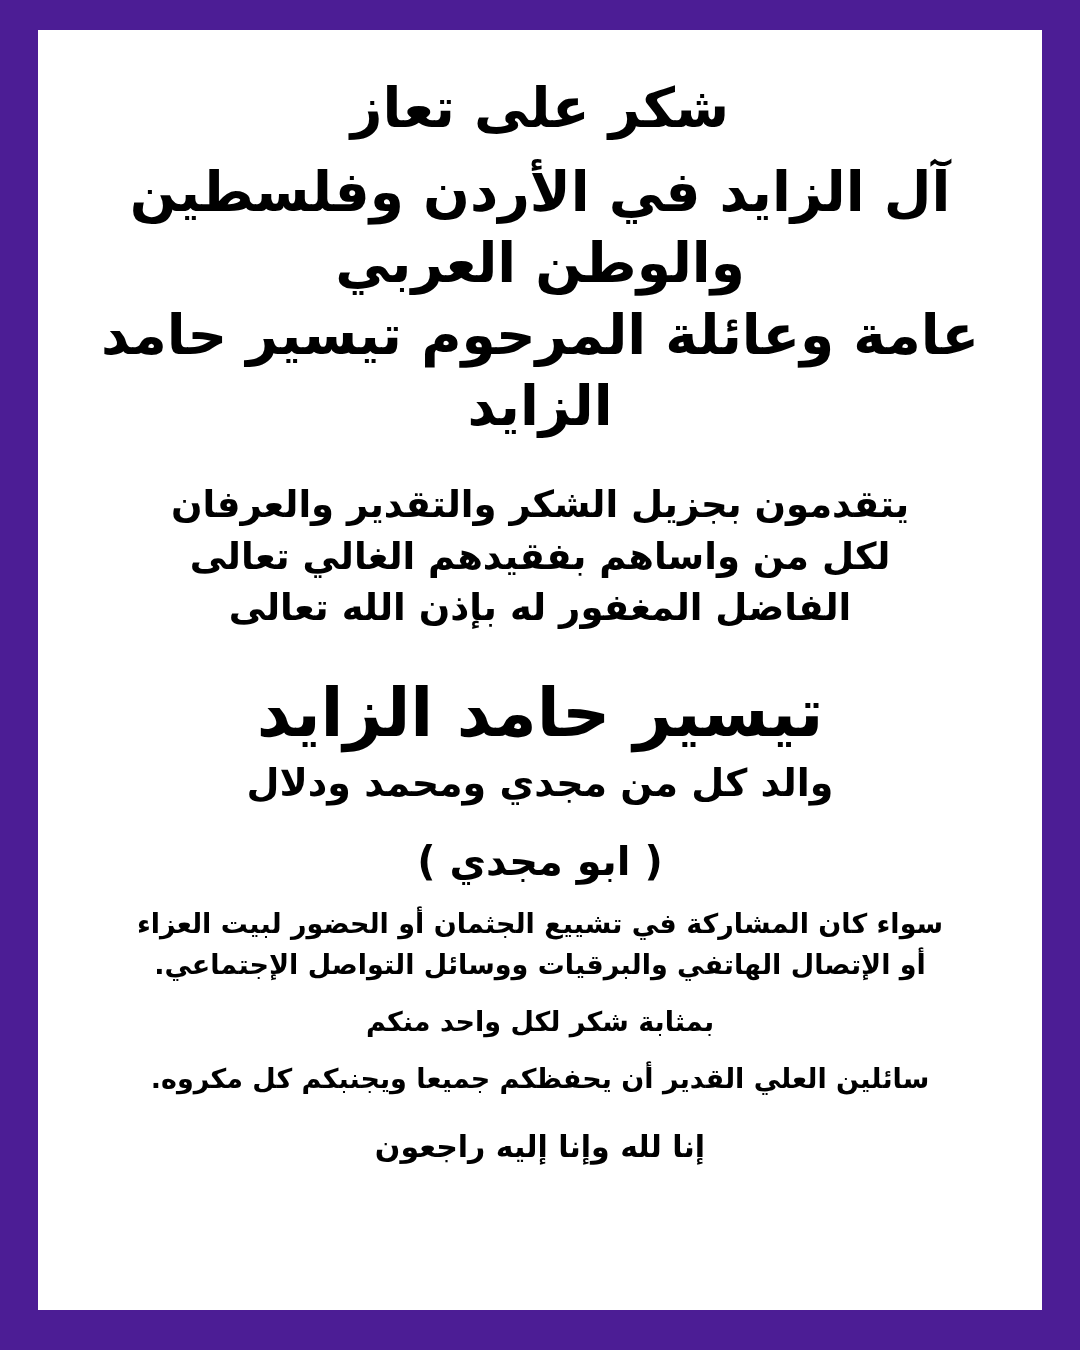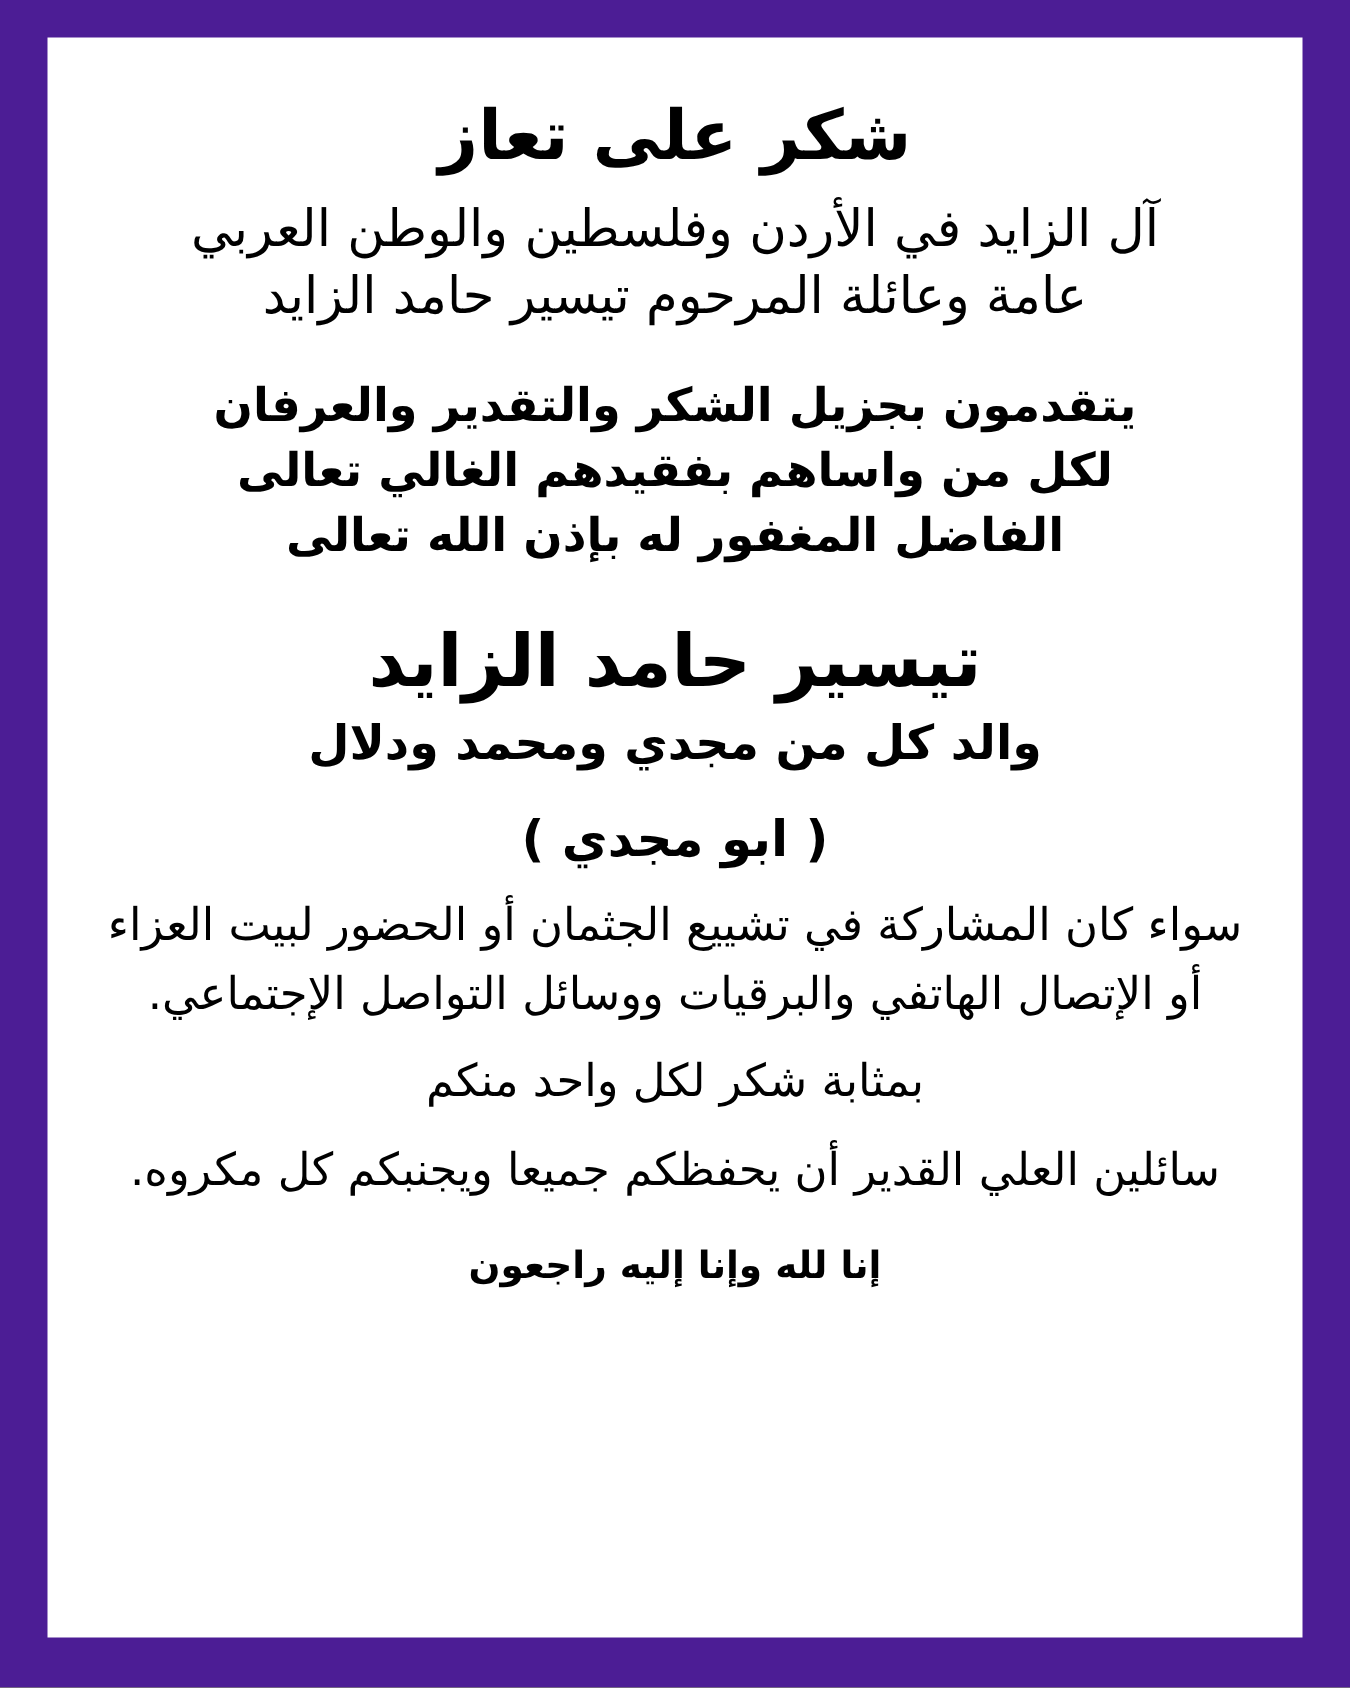--- a/index.html
+++ b/index.html
@@ -54,38 +54,38 @@
     font-weight: 700;
     letter-spacing: 1px;
     margin: 6px 0 16px 0;
   }
 
   
   .family-block {
     margin: 0 0 22px 0;
   }
   .family-line {
-    font-size: 41px;
-    font-weight: 400;
+    font-size: 55px;
+    font-weight: 700;
     line-height: 1.30;
   }
 
   
   .thanks-block {
     margin: 14px 0 18px 0;
   }
   .thanks-line {
     font-size: 37px;
     font-weight: 600;
     line-height: 1.40;
   }
 
   
   .big-name {
-    font-size: 58px;
+    font-size: 67px;
     font-weight: 800;
     letter-spacing: 1px;
     margin: 24px 0 6px 0;
     line-height: 1.12;
   }
 
   .kunya {
     font-size: 40px;
     font-weight: 600;
     margin: 6px 0 18px 0;
@@ -96,22 +96,22 @@
     font-weight: 700;
     margin: 4px 0 26px 0;
   }
 
   
   .para {
     margin: 0 0 16px 0;
     width: 100%;
   }
   .para-line {
-    font-size: 36px;
-    font-weight: 400;
+    font-size: 27px;
+    font-weight: 700;
     line-height: 1.52;
   }
 
   .closing {
     font-size: 30px;
     font-weight: 700;
     margin-top: 14px;
     margin-bottom: 2px;
   }
 

